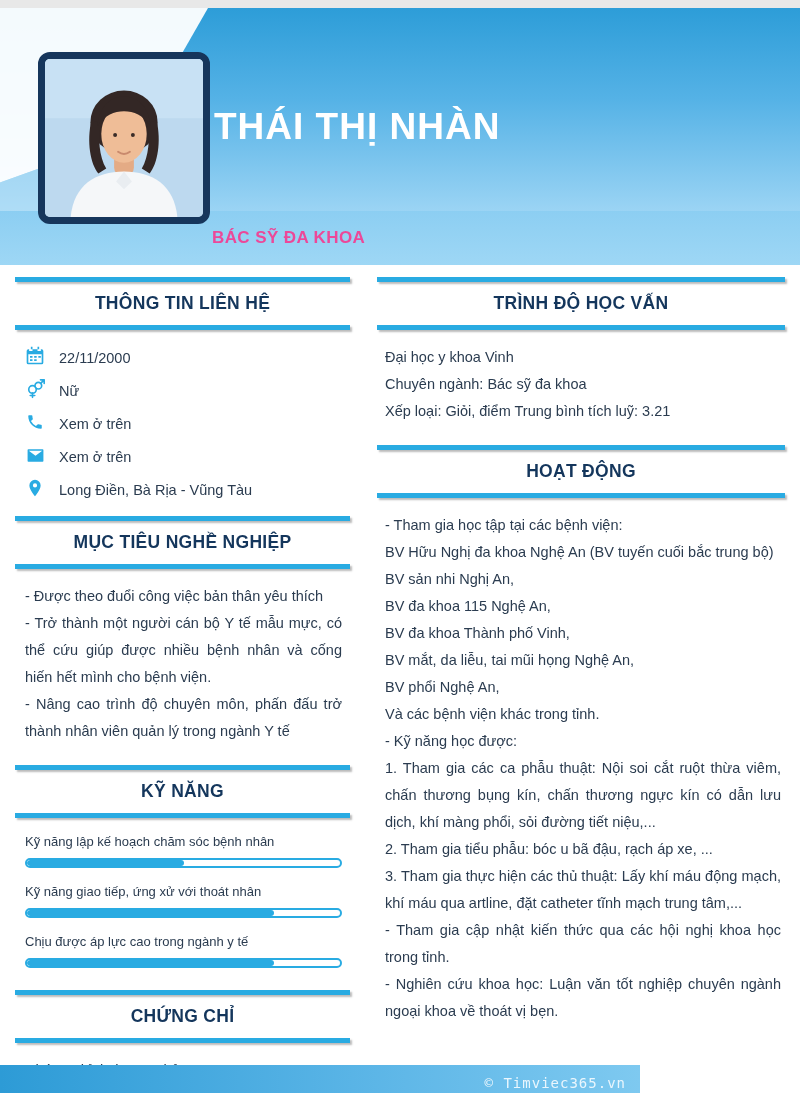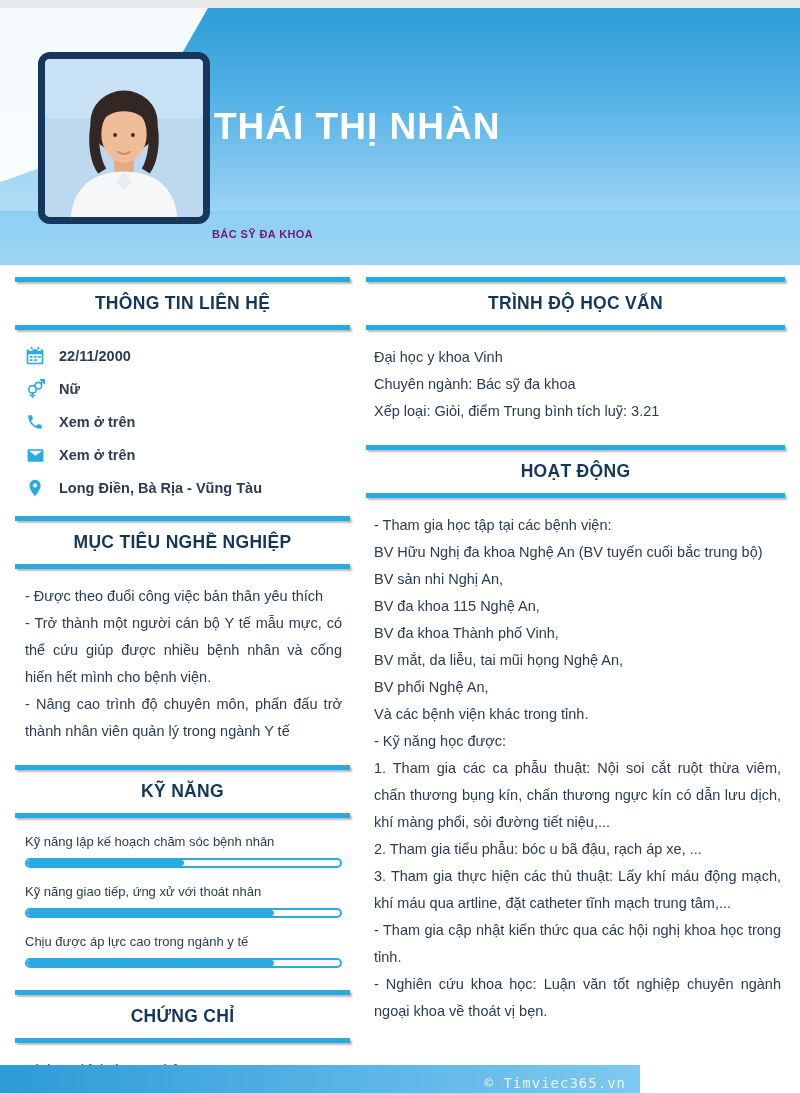--- a/index.html
+++ b/index.html
@@ -34,45 +34,45 @@
     border:7px solid #16365c; border-radius:12px; overflow:hidden;
     background:#bcd8ee; z-index:4;
   }
   .photo svg { display:block; width:100%; height:100%; }
   .name {
     position:absolute; left:214px; top:98px; z-index:3;
     font-size:37px; font-weight:700; color:#ffffff; letter-spacing:1px;
   }
   .job-title {
     position:absolute; left:212px; top:220px; z-index:3;
-    font-size:11px; font-weight:700; color:#701a75; letter-spacing:.4px;
+    font-size:17px; font-weight:700; color:#ec4899; letter-spacing:.4px;
   }
 
   
   .main {
     position:absolute; top:257px; left:0; width:800px; bottom:36px;
-    display:flex; gap:16px; padding:12px 15px 0 15px;
+    display:flex; gap:27px; padding:12px 15px 0 15px;
   }
   .col-left { width:335px; flex:none; }
   .col-right { flex:1; min-width:0; }
 
   .sec { margin-top:0; }
   .sec-head { position:relative; text-align:center; }
   .sec-head .bar {
     height:5px; background:#29abe2;
     box-shadow:2px 2px 2px rgba(60,60,60,.35);
   }
   .sec-head h2 {
     font-size:17.5px; font-weight:700; color:#14365c;
     padding:11px 0; letter-spacing:.3px;
   }
 
   
   .contact-list { margin:16px 6px 0 10px; }
-  .contact-row { display:flex; align-items:center; gap:14px; margin-bottom:13px; min-height:20px;font-weight:bold; }
+  .contact-row { display:flex; align-items:flex-end; gap:14px; margin-bottom:13px; min-height:20px; }
   .contact-row .ico { width:20px; height:20px; flex:none; display:flex; align-items:center; justify-content:center; }
   .contact-row .txt { font-size:14.5px; color:#2b3c50; }
 
   
   .para-block { margin:14px 8px 0 10px; }
   .para {
     font-size:14.5px; line-height:27px; color:#2b3c50; text-align:justify;
   }
 
   

